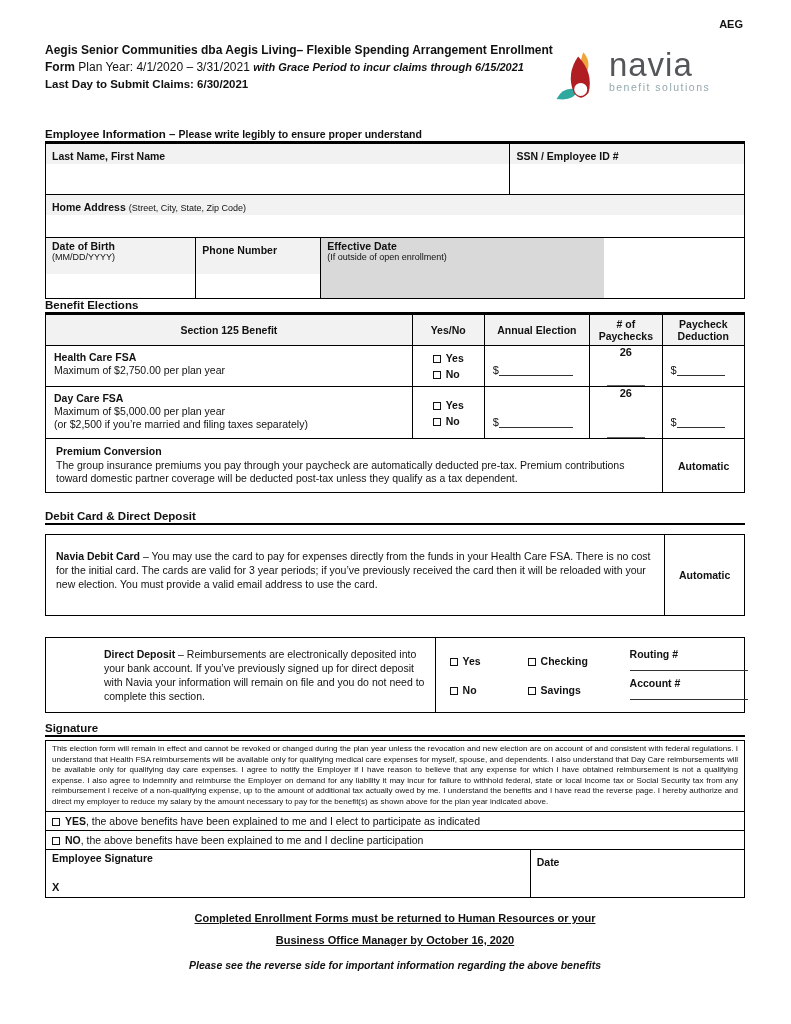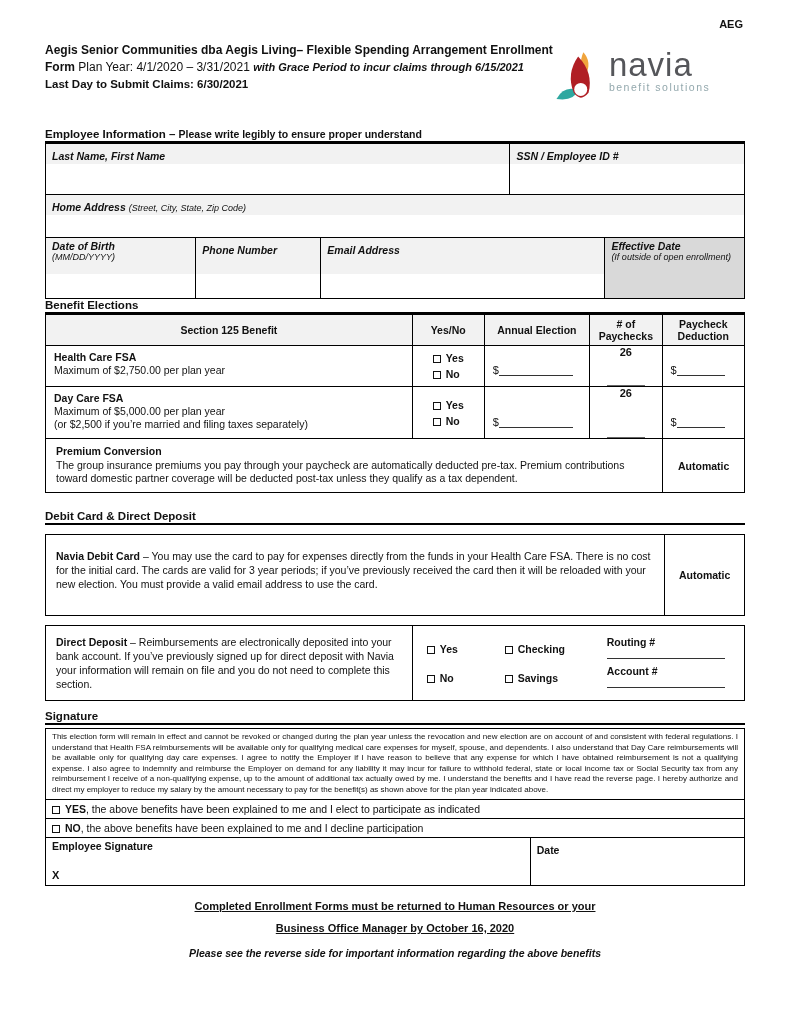--- a/index.html
+++ b/index.html
@@ -21,21 +21,21 @@
   .logo-texts { margin-left:4px; }
   .logo-name { font-size:33px; color:#55565a; line-height:30px; letter-spacing:1px; }
   .logo-tag { font-size:10.5px; color:#93a8ad; letter-spacing:1.5px; margin-top:1px; }
 
   
   .sec-head { border-bottom:2px solid #000; padding-bottom:1px; font-size:11.5px; font-weight:bold; }
   .sec-head .light { font-size:10.5px; font-weight:600; }
 
   
   .box { border:1.6px solid #000; }
-  .strip { background:#f2f2f2; padding:2px 6px 0 6px;font-style:italic; }
+  .strip { background:#f2f2f2; padding:2px 6px 0 6px; }
   .lbl { font-size:10.5px; font-weight:bold; }
   .hint { font-size:9px; font-weight:normal; }
 
   
   .emp-row1 { display:grid; grid-template-columns:66.4% 33.6%; }
   .emp-row1 .c2 { border-left:1.4px solid #000; }
   .emp-row2 { border-top:1.4px solid #000; }
   .emp-row3 { display:grid; grid-template-columns:21.4% 17.9% 40.7% 20%; border-top:1.4px solid #000; }
   .emp-row3 > div + div { border-left:1.4px solid #000; }
   .w30 { height:30px; } .w24 { height:24px; } .w22 { height:22px; }
@@ -58,21 +58,21 @@
   .fill { display:inline-block; border-bottom:1.2px solid #333; height:11px; }
   .pc-cell { display:flex; justify-content:center; }
   .num-underline { font-size:11px; font-weight:bold; border-bottom:1.4px solid #666; padding:0 13px 1px 13px; }
   .prem-row { display:grid; grid-template-columns:88.3% 11.7%; border-top:1.4px solid #000; }
   .prem-text { padding:6px 10px; font-size:10.5px; line-height:13.5px; }
   .auto-cell { border-left:1.4px solid #000; display:flex; align-items:center; justify-content:center; font-size:10.5px; font-weight:600; }
 
   
   .debit-box { display:grid; grid-template-columns:88.6% 11.4%; }
   .debit-text { padding:14px 10px 10px 10px; font-size:10.5px; line-height:14px; }
-  .dd-box { display:grid; grid-template-columns:52.4% 47.6%; margin-top:9px; }
+  .dd-box { display:grid; grid-template-columns:52.4% 47.6%; margin-top:21px;padding-left:48px; }
   .dd-text { padding:9px 10px; font-size:10.5px; line-height:14px; }
   .dd-right { border-left:1.6px solid #000; padding:8px 0 8px 14px; display:flex; flex-direction:column; justify-content:space-around; }
   .dd-line { display:grid; grid-template-columns:78px 102px 1fr; align-items:center; font-size:10.5px; font-weight:600; }
   .dd-num { font-weight:bold; }
 
   
   .cb { display:inline-block; width:8px; height:8px; border:1.6px solid #111; margin-right:5px; vertical-align:-1px; background:#fff; }
 
   
   .disc { padding:3px 6px 4px 6px; font-size:8px; line-height:10.5px; text-align:justify; }
@@ -145,24 +145,20 @@
           <div class="strip strip-r3">
             <div class="lbl">Date of Birth</div>
             <div class="hint">(MM/DD/YYYY)</div>
           </div>
           <div class="w24"></div>
         </div>
         <div>
           <div class="strip strip-r3"><span class="lbl">Phone Number</span></div>
           <div class="w24"></div>
         </div>
-        <div>
-          <div class="strip strip-r3"><span class="lbl">Email Address</span></div>
-          <div class="w24"></div>
-        </div>
         <div class="eff-cell">
           <div class="strip strip-r3">
             <div class="lbl">Effective Date</div>
             <div class="hint">(If outside of open enrollment)</div>
           </div>
           <div class="w24"></div>
         </div>
       </div>
     </div>
 

